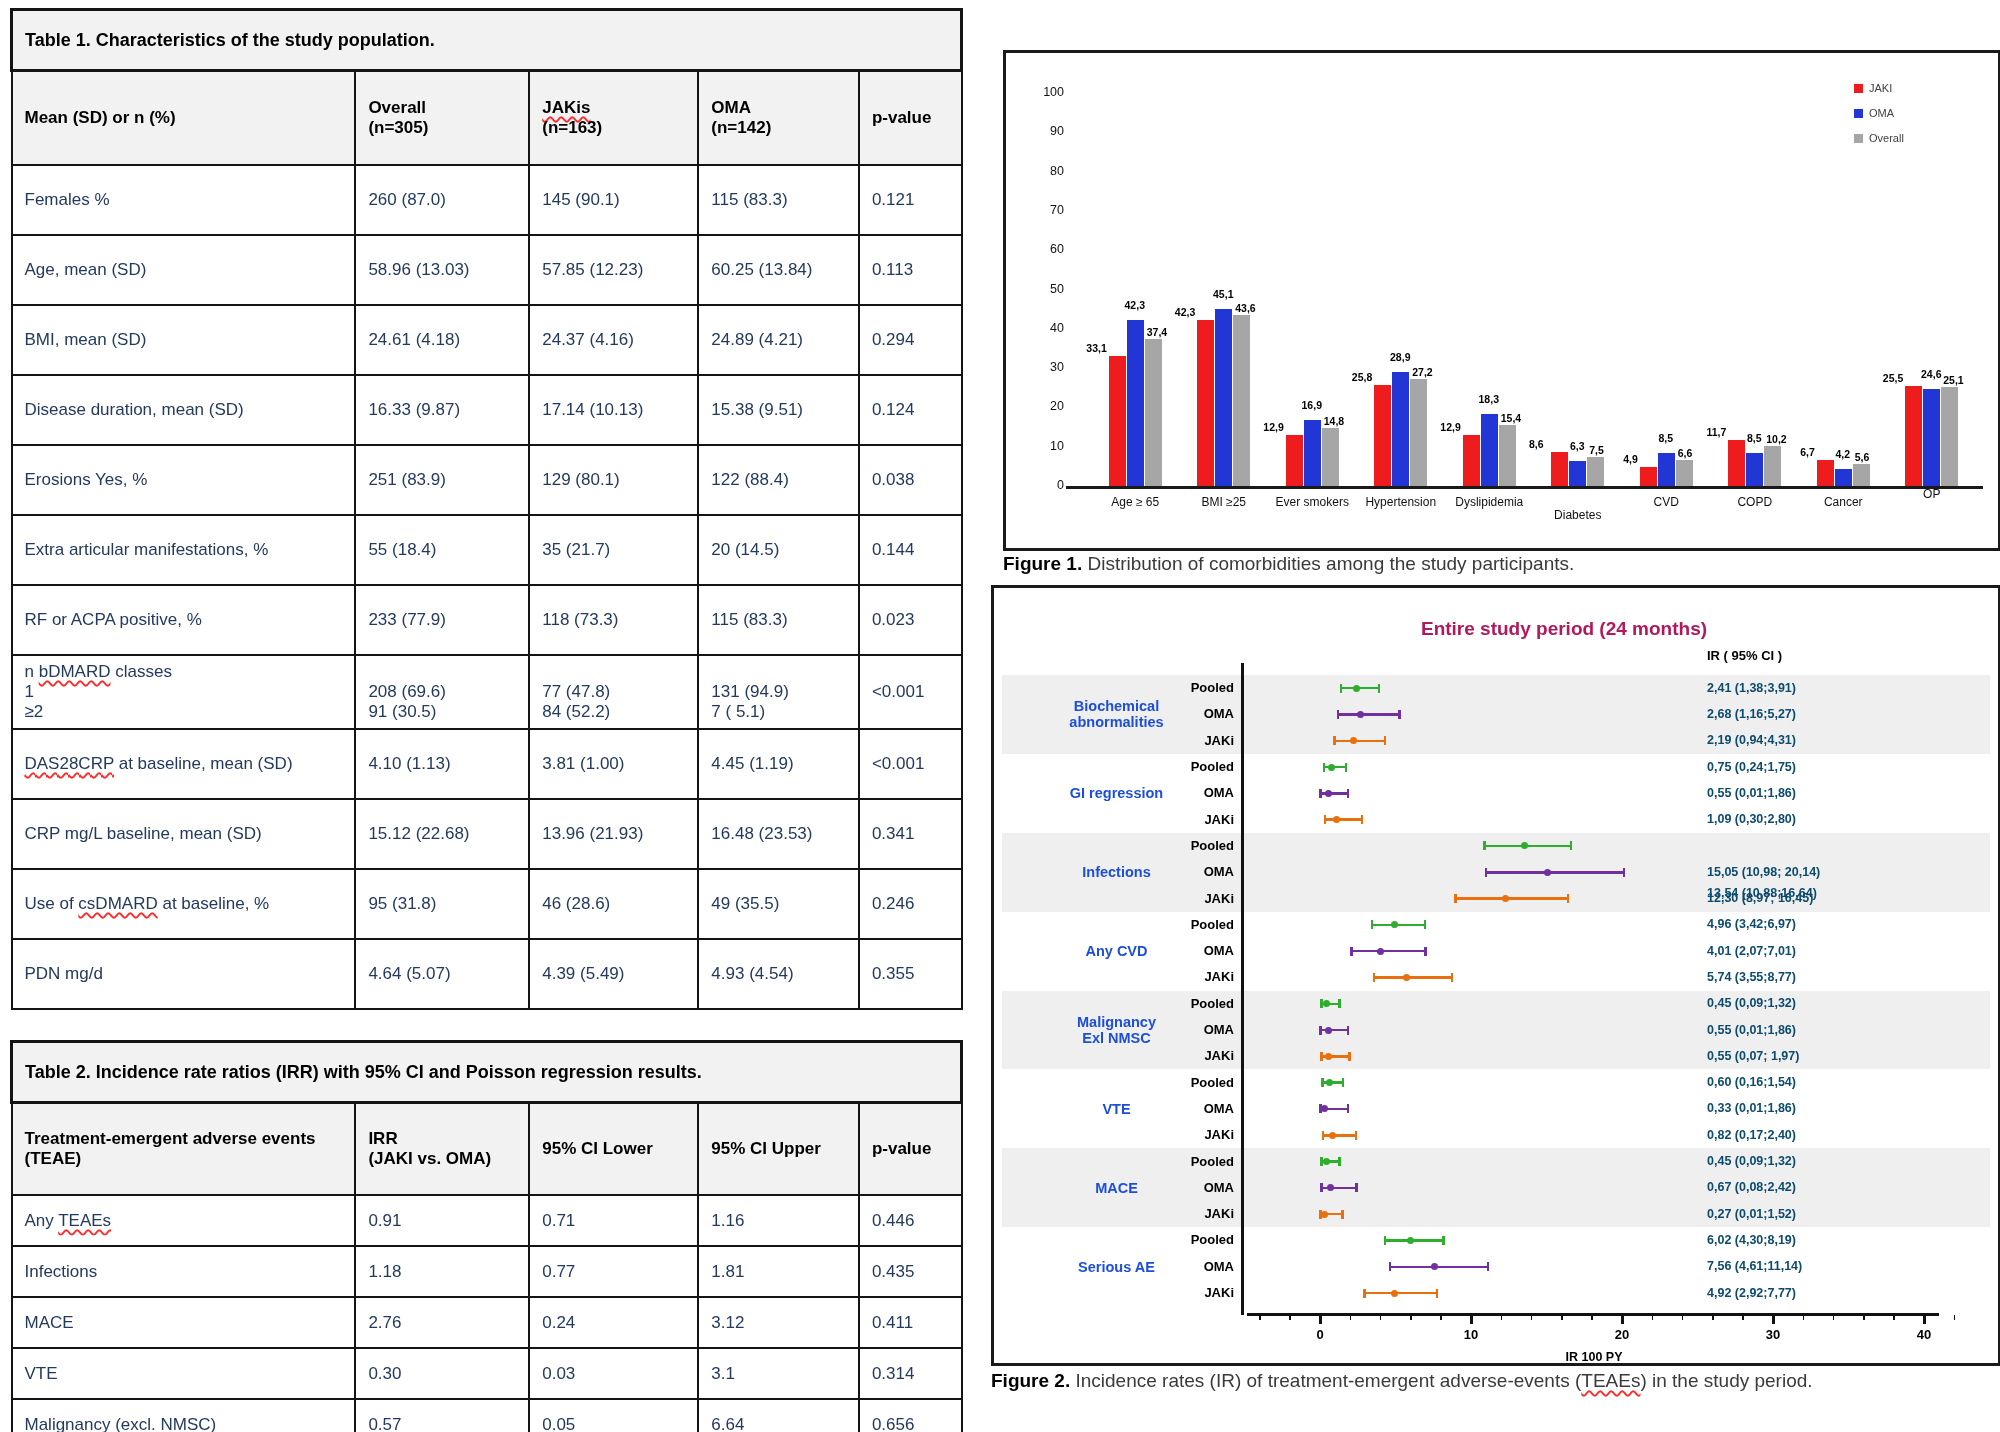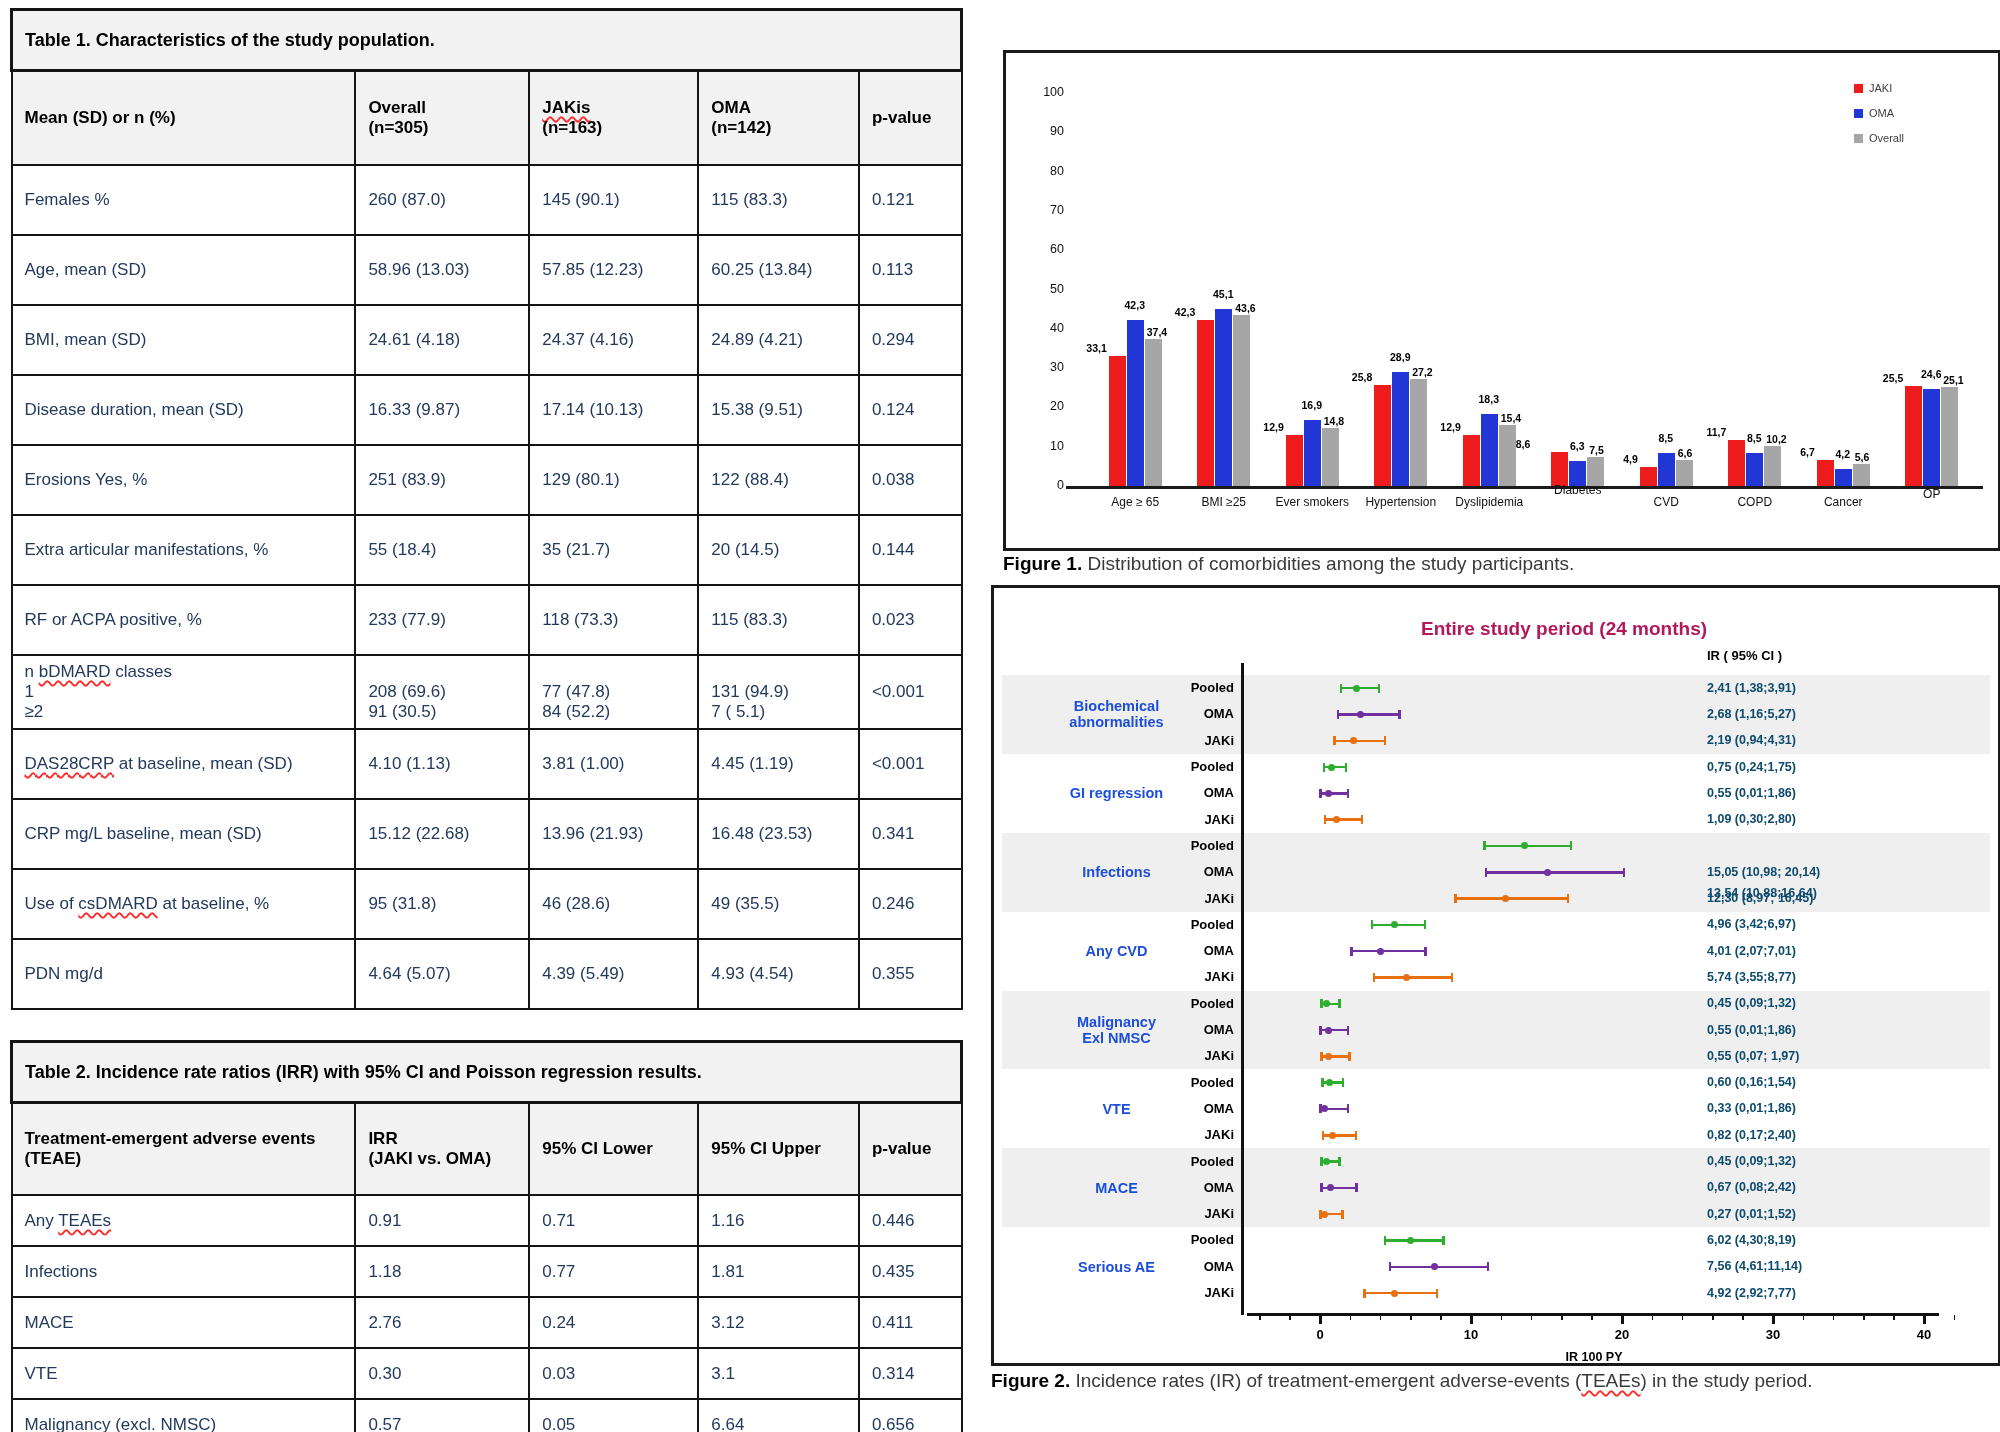--- a/index.html
+++ b/index.html
@@ -254,26 +254,26 @@
     <div class="blab" style="left:406.25px;top:313.104px;width:42px;text-align:left;">27,2</div>
     <div class="cat" style="left:339.75px;top:442px;width:110px;">Hypertension</div>
     <div class="bar" style="left:456.75px;top:382.303px;width:17px;height:50.697px;background:#ee1c1c;"></div>
     <div class="blab" style="left:414.75px;top:368.303px;width:40px;text-align:right;">12,9</div>
     <div class="bar" style="left:474.75px;top:361.081px;width:17px;height:71.91900000000001px;background:#2136d4;"></div>
     <div class="blab" style="left:462.75px;top:340.081px;width:40px;text-align:center;">18,3</div>
     <div class="bar" style="left:492.75px;top:372.478px;width:17px;height:60.522000000000006px;background:#a6a6a6;"></div>
     <div class="blab" style="left:494.75px;top:359.478px;width:42px;text-align:left;">15,4</div>
     <div class="cat" style="left:428.25px;top:442px;width:110px;">Dyslipidemia</div>
     <div class="bar" style="left:545.25px;top:399.202px;width:17px;height:33.798px;background:#ee1c1c;"></div>
-    <div class="blab" style="left:497px;top:385.202px;width:40px;text-align:center;">8,6</div>
+    <div class="blab" style="left:523px;top:385.202px;width:40px;text-align:left;">8,6</div>
     <div class="bar" style="left:563.25px;top:408.241px;width:17px;height:24.759px;background:#2136d4;"></div>
     <div class="blab" style="left:551.25px;top:387.241px;width:40px;text-align:center;">6,3</div>
     <div class="bar" style="left:581.25px;top:403.525px;width:17px;height:29.475px;background:#a6a6a6;"></div>
     <div class="blab" style="left:583.25px;top:390.525px;width:42px;text-align:left;">7,5</div>
-    <div class="cat" style="left:516.75px;top:430px;width:110px;">Diabetes</div>
+    <div class="cat" style="left:516.75px;top:455px;width:110px;">Diabetes</div>
     <div class="bar" style="left:633.75px;top:413.743px;width:17px;height:19.257px;background:#ee1c1c;"></div>
     <div class="blab" style="left:591.75px;top:399.743px;width:40px;text-align:right;">4,9</div>
     <div class="bar" style="left:651.75px;top:399.595px;width:17px;height:33.405px;background:#2136d4;"></div>
     <div class="blab" style="left:639.75px;top:378.595px;width:40px;text-align:center;">8,5</div>
     <div class="bar" style="left:669.75px;top:407.062px;width:17px;height:25.938px;background:#a6a6a6;"></div>
     <div class="blab" style="left:671.75px;top:394.062px;width:42px;text-align:left;">6,6</div>
     <div class="cat" style="left:605.25px;top:442px;width:110px;">CVD</div>
     <div class="bar" style="left:722.25px;top:387.019px;width:17px;height:45.981px;background:#ee1c1c;"></div>
     <div class="blab" style="left:680.25px;top:373.019px;width:40px;text-align:right;">11,7</div>
     <div class="bar" style="left:740.25px;top:399.595px;width:17px;height:33.405px;background:#2136d4;"></div>

